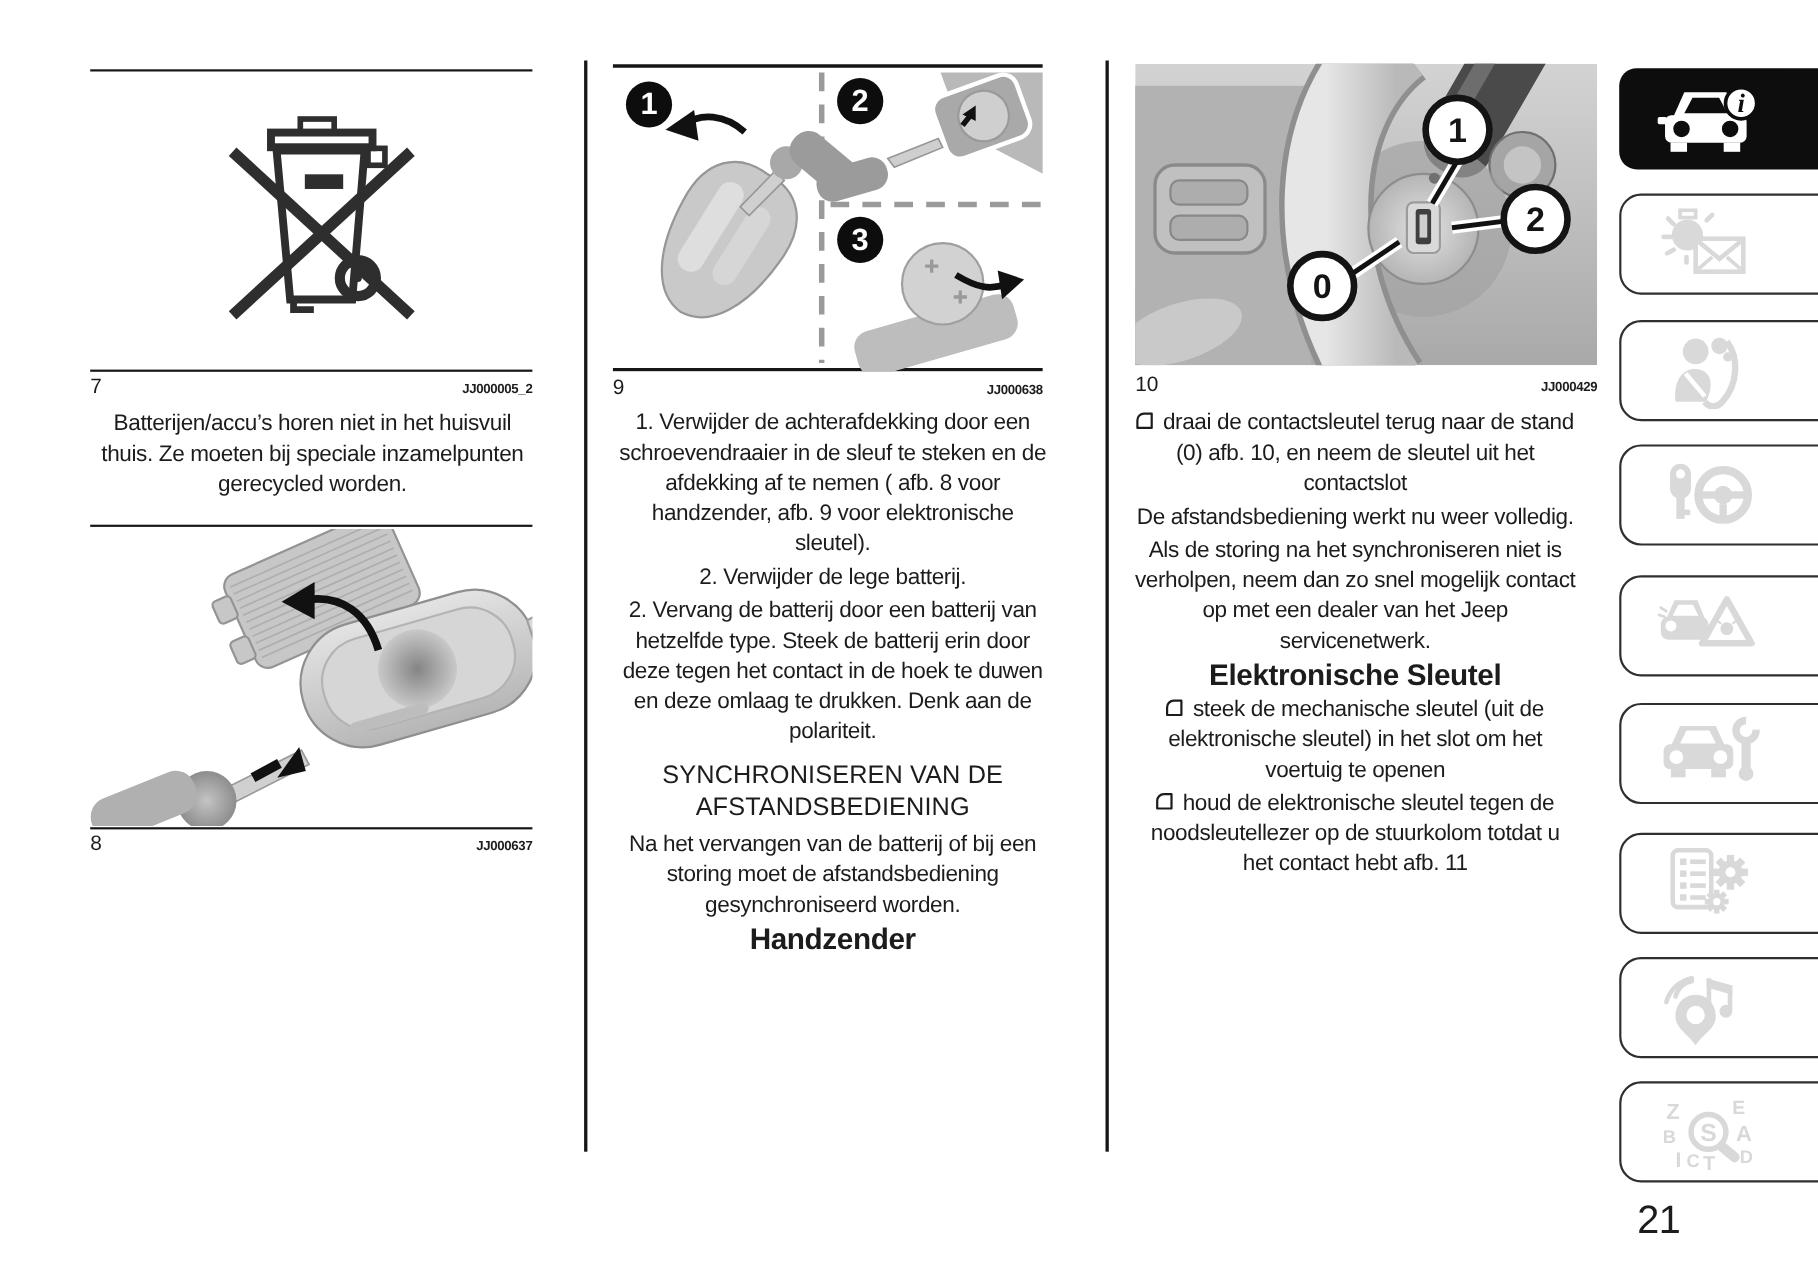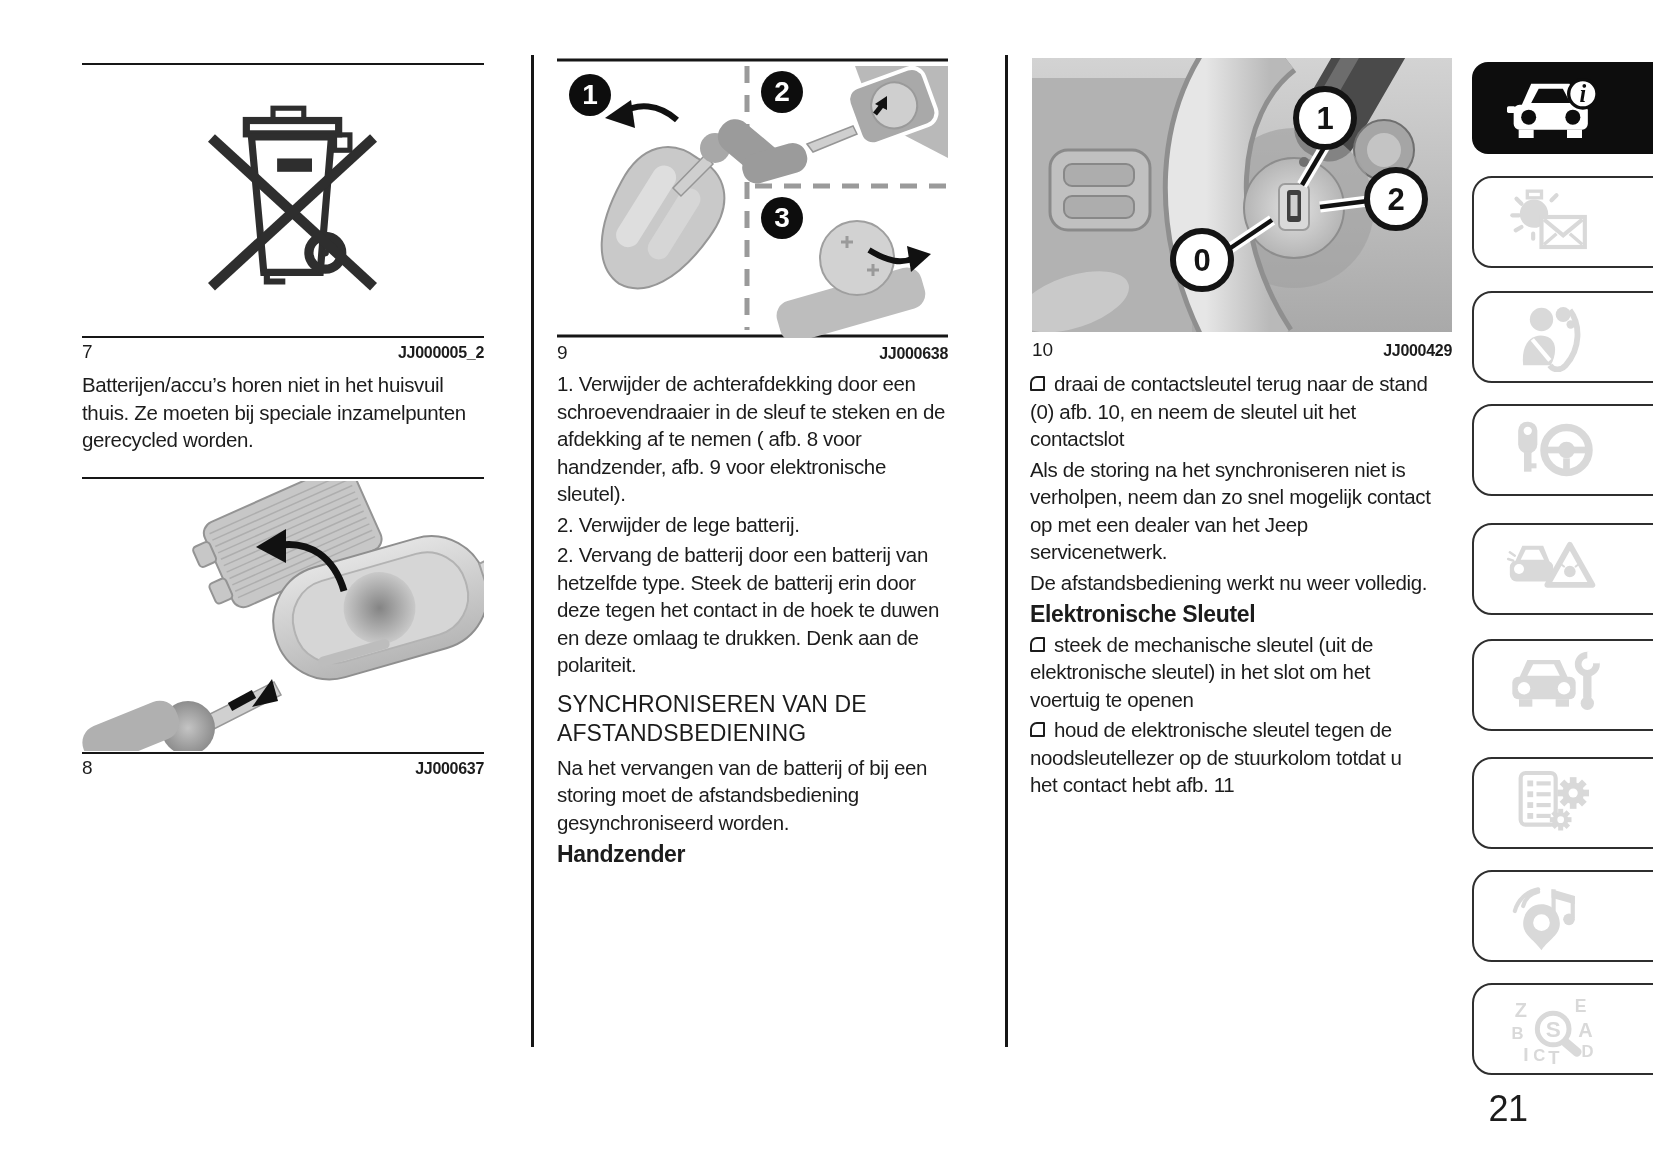--- a/index.html
+++ b/index.html
@@ -2,25 +2,25 @@
 <html><head>
 <meta charset="utf-8">
 <style>
   html,body{margin:0;padding:0;background:#ffffff;}
   .sheet{position:relative;width:1653px;height:1165px;background:#fff;overflow:hidden;
          font-family:"Liberation Sans",sans-serif;color:#1c1c1c;}
   .hrule{position:absolute;height:0;border-top:2.5px solid #161616;}
   .vsep{position:absolute;width:2.5px;background:#161616;}
   .fig-cap{position:absolute;display:flex;justify-content:space-between;align-items:baseline;}
   .fig-num{font-size:19px;color:#1c1c1c;}
-  .fig-code{font-size:16px;font-weight:700;letter-spacing:-0.3px;color:#1c1c1c;}
-  .txt{position:absolute;font-size:20.5px;line-height:27.5px;letter-spacing:-0.35px;}
+  .fig-code{font-size:12px;font-weight:700;letter-spacing:-0.3px;color:#1c1c1c;}
+  .txt{position:absolute;font-size:20.5px;line-height:27.5px;letter-spacing:-0.35px;text-align:center;}
   .txt p{margin:0 0 3px 0;}
   .h-sync{font-size:23px;line-height:29px;font-weight:400;letter-spacing:0.1px;margin:11px 0 6px 0;}
-  .h-sub{font-size:23px;font-weight:700;margin:5px 0 2px 0;}
+  .h-sub{font-size:27px;font-weight:700;margin:5px 0 2px 0;}
   .sq{display:inline-block;width:11px;height:11px;border:2.6px solid #1c1c1c;border-radius:1px;
       border-top-left-radius:7px;margin-right:9px;position:relative;top:0px;}
   .lock{position:relative;top:3px;margin-left:4px;}
   .tab{position:absolute;left:1472px;width:210px;height:92px;display:flex;align-items:center;
        padding-left:22px;box-sizing:border-box;}
   .tab-inactive{border:2.5px solid #2f2f2f;border-radius:20px;background:#fff;}
   .tab-active{background:#0d0d0d;border-radius:16px;}
   .pagenum{position:absolute;left:1478px;top:1088px;width:60px;text-align:center;
            font-size:36px;letter-spacing:-0.5px;color:#1c1c1c;}
 </style>
@@ -245,22 +245,22 @@
     <text x="170" y="213" text-anchor="middle" font-size="31" font-weight="bold" fill="#141414">0</text>
   </svg>
 
   <div class="fig-cap" style="left:1032px;top:339px;width:420px">
     <span class="fig-num">10</span>
     <span class="fig-code">JJ000429</span>
   </div>
 
   <div class="txt" style="left:1030px;top:370px;width:404px">
     <p><span class="sq"></span><span>draai de contactsleutel terug naar de stand (0) afb. 10, en neem de sleutel uit het contactslot</span></p>
+    <p>De afstandsbediening werkt nu weer volledig.</p>
     <p>Als de storing na het synchroniseren niet is verholpen, neem dan zo snel mogelijk contact op met een dealer van het Jeep servicenetwerk.</p>
-    <p>De afstandsbediening werkt nu weer volledig.</p>
     <div class="h-sub">Elektronische Sleutel</div>
     <p><span class="sq"></span><span>steek de mechanische sleutel (uit de elektronische sleutel) in het slot om het voertuig te openen</span></p>
     <p><span class="sq"></span><span>houd de elektronische sleutel tegen de noodsleutellezer op de stuurkolom totdat u het contact hebt afb. 11</span></p>
   </div>
 
   <div class="tab tab-active" style="top:62px">
     <svg width="116" height="70" viewBox="0 0 110 84">
       <path d="M18,40 L30,13 H76 L89,40 Z" fill="#fff"></path>
       <path d="M30,36 L39,19 H68 L77,36 Z" fill="#0d0d0d"></path>
       <rect x="9" y="38" width="89" height="30" rx="7" fill="#fff"></rect>

